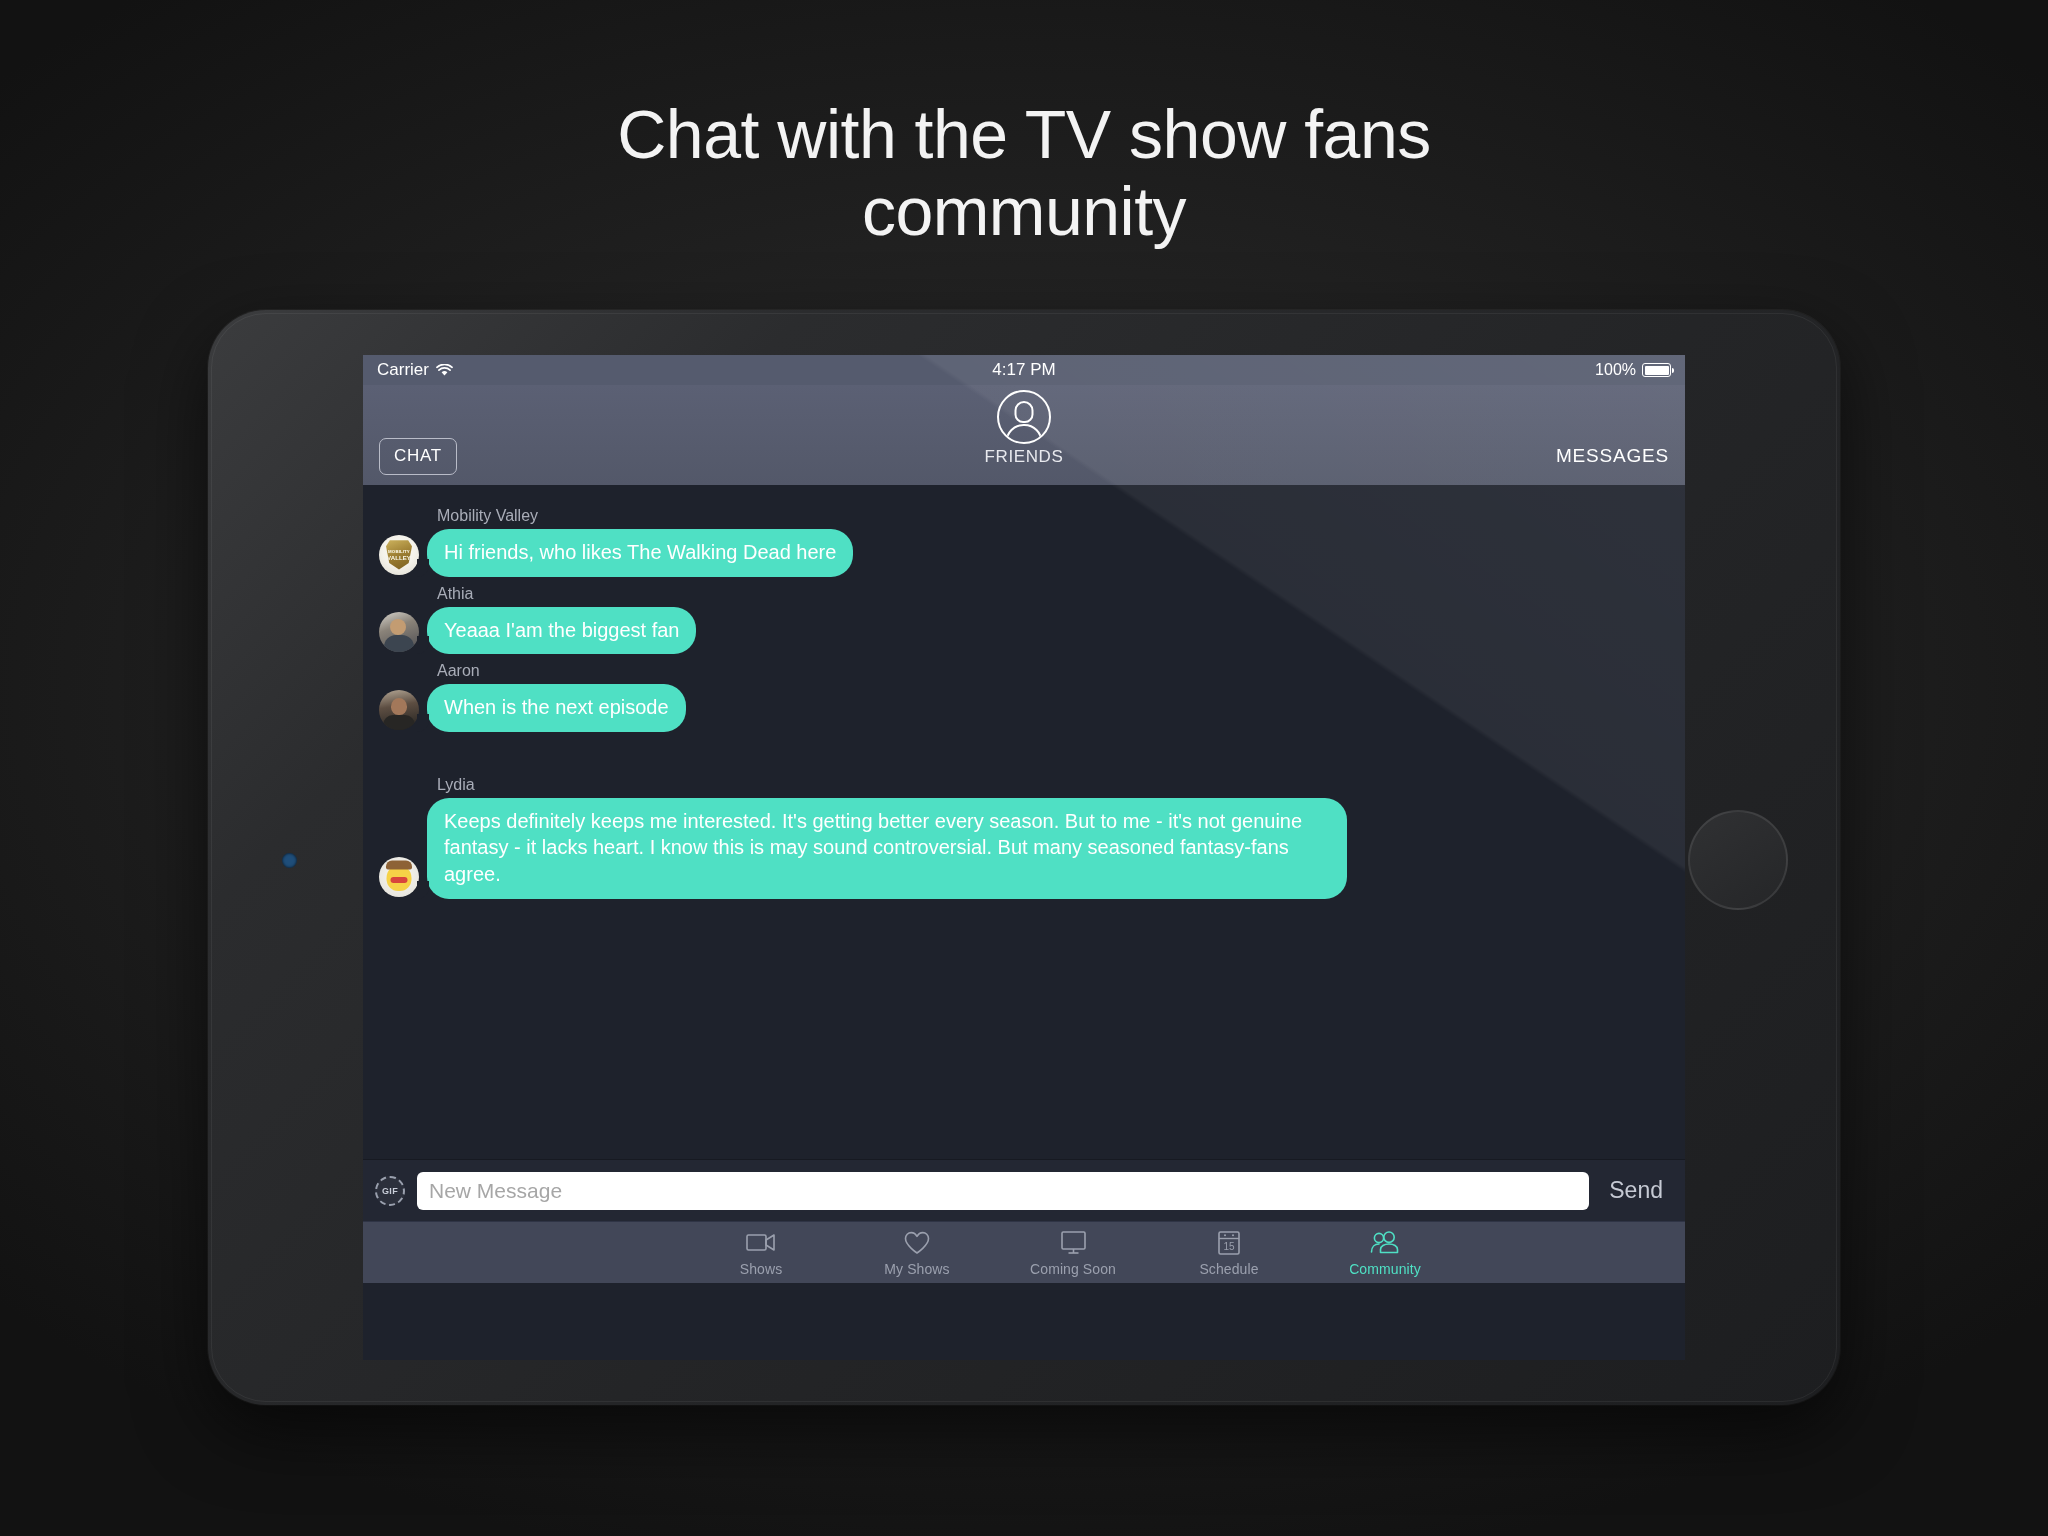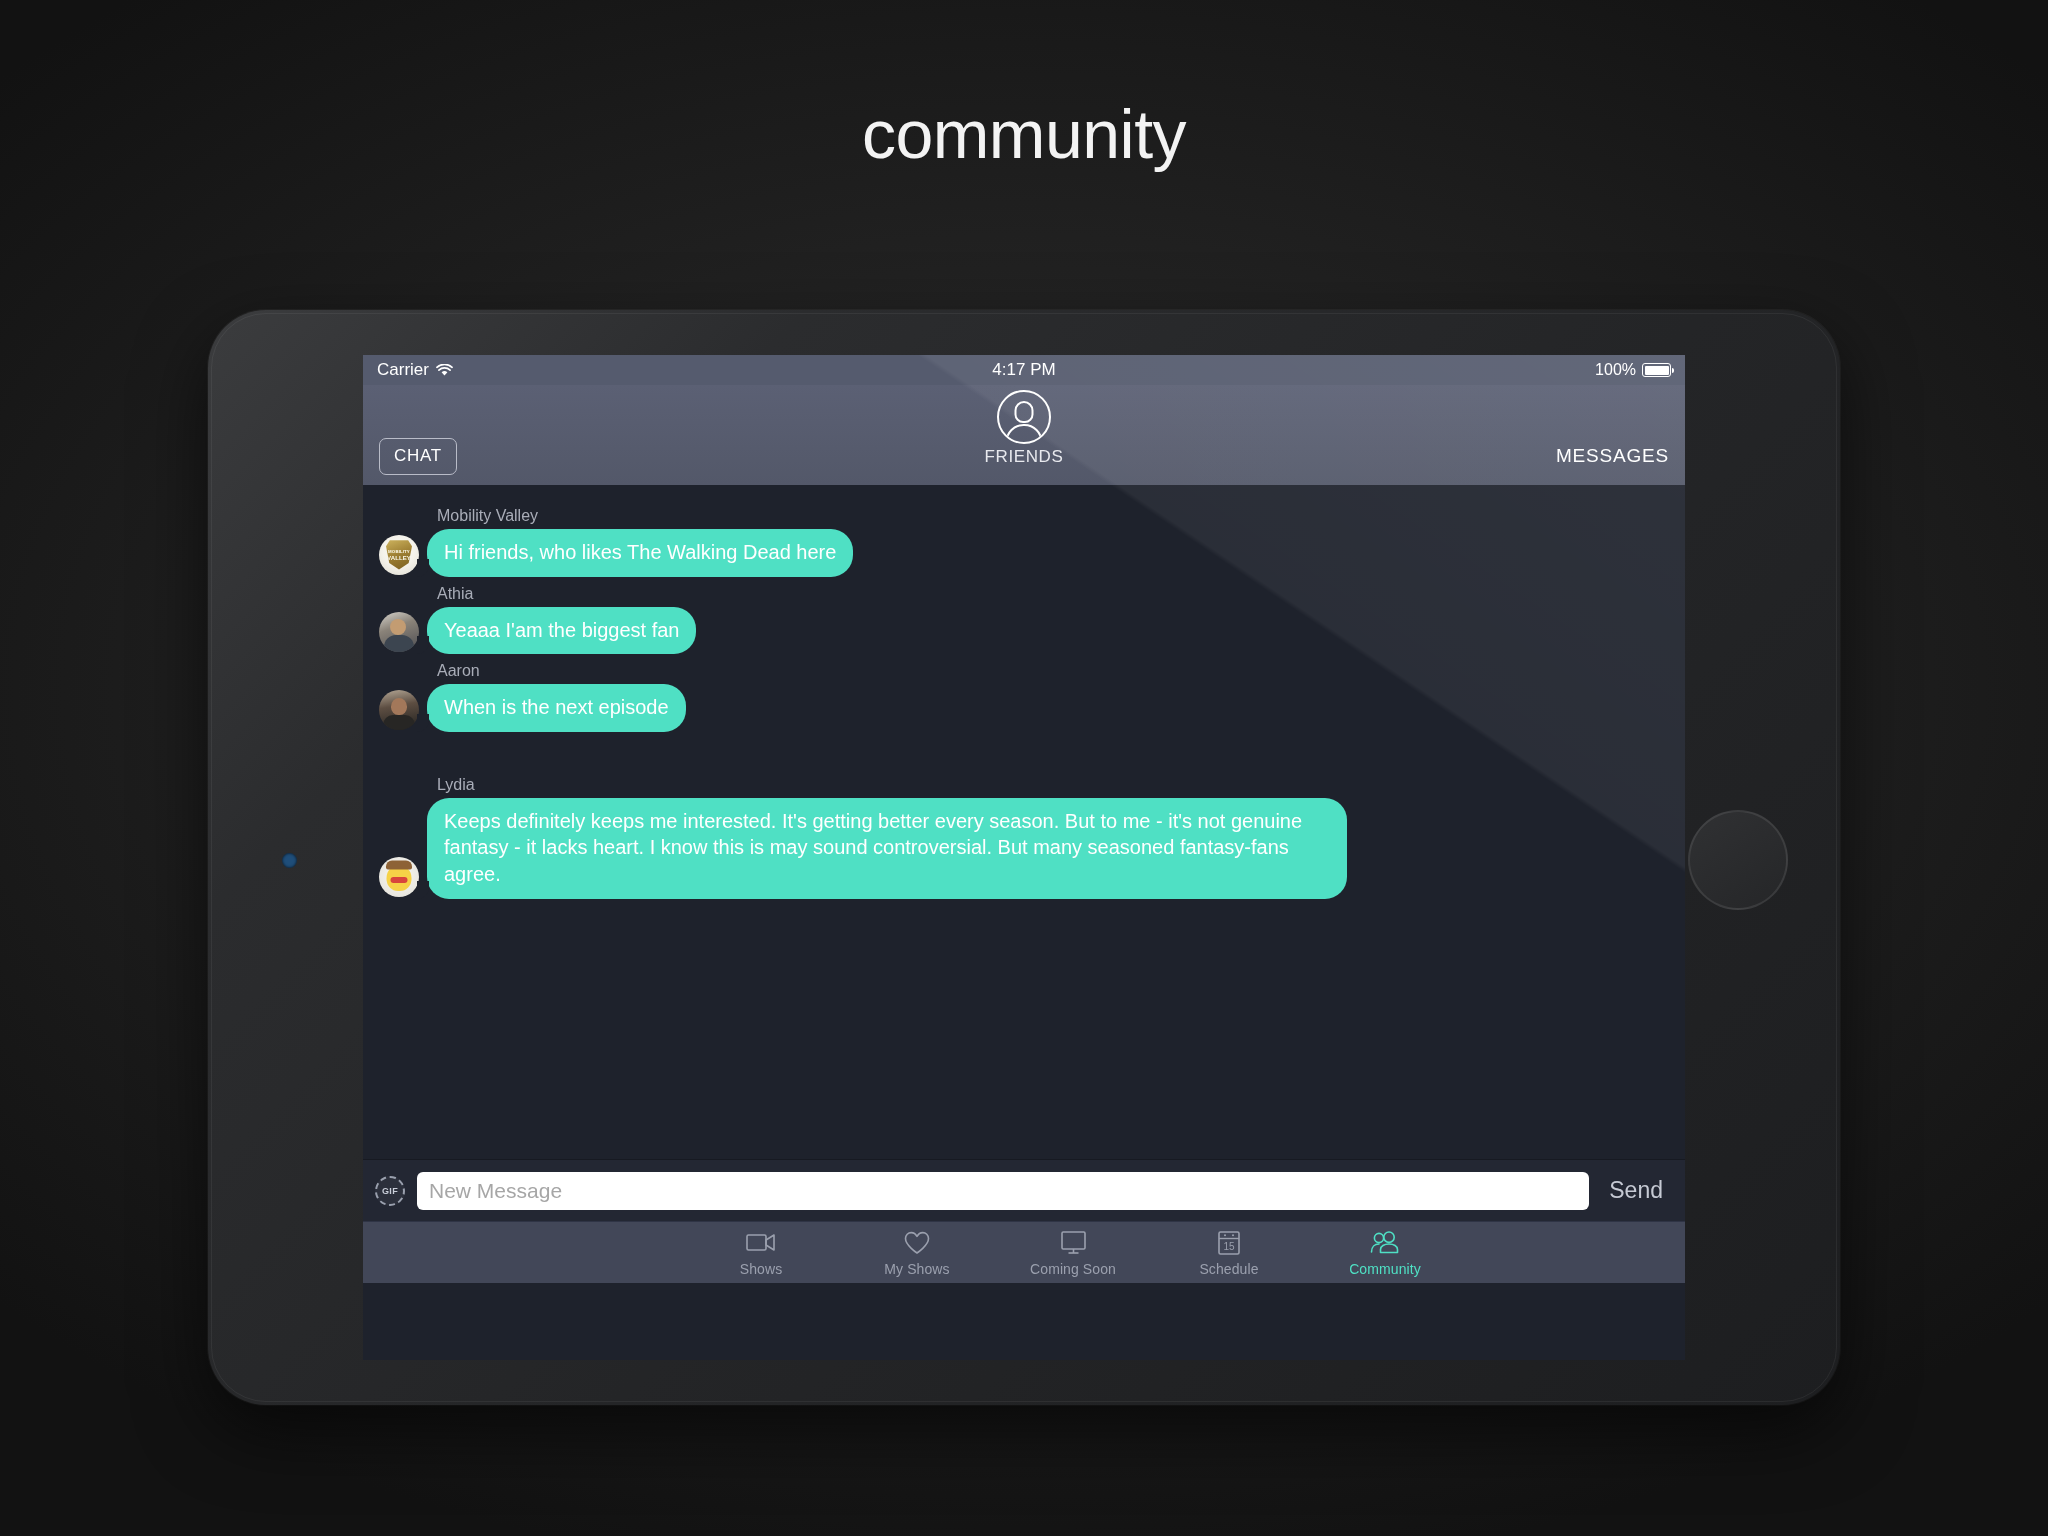--- a/index.html
+++ b/index.html
@@ -362,20 +362,21 @@
   .tab .tl { font-size: 14px; color: #9ba0ae; letter-spacing: 0.1px; }
   .tab.active .tl { color: #4fe0c4; }
   .tab .ic { height: 28px; display: flex; align-items: center; justify-content: center; }
 
   svg { display: block; }
 </style>
 </head>
 <body>
 
 <div class="headline">
+  <span>Chat with the TV show fans</span>
   <span class="l2">community</span>
 </div>
 
 <div class="tablet">
 
   <div class="camera-dot"></div>
   <div class="home-btn"></div>
 
   <div class="screen">
 

